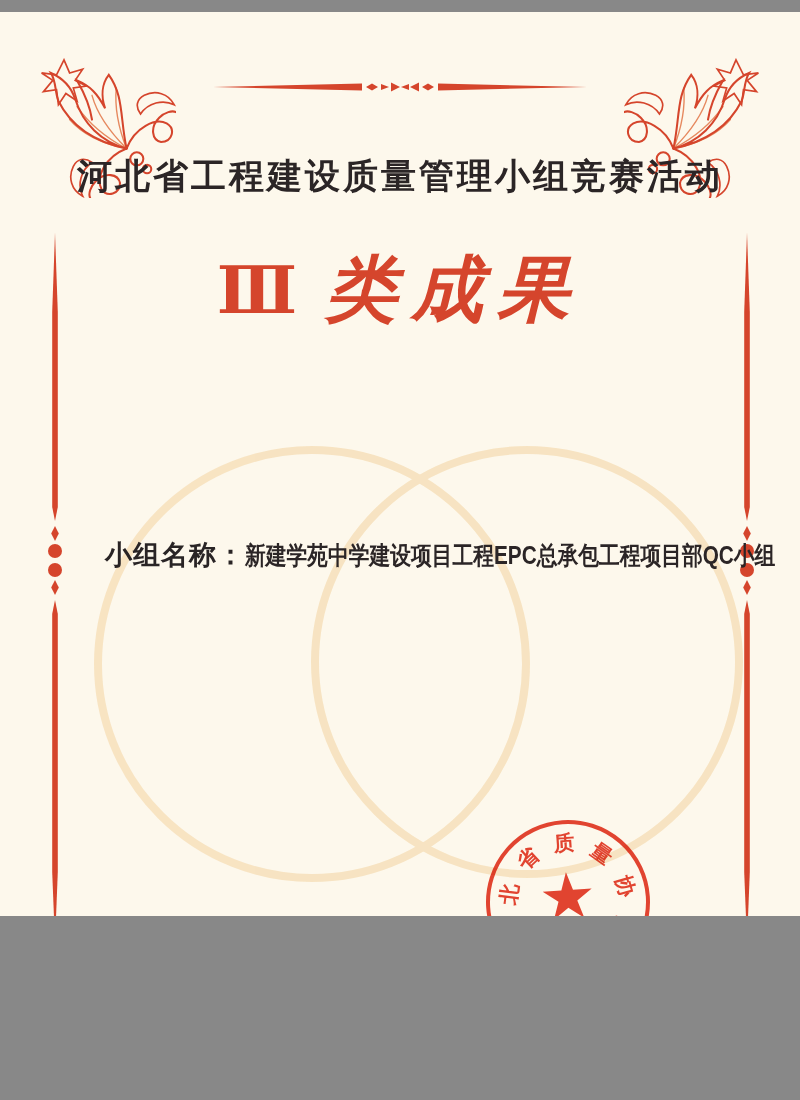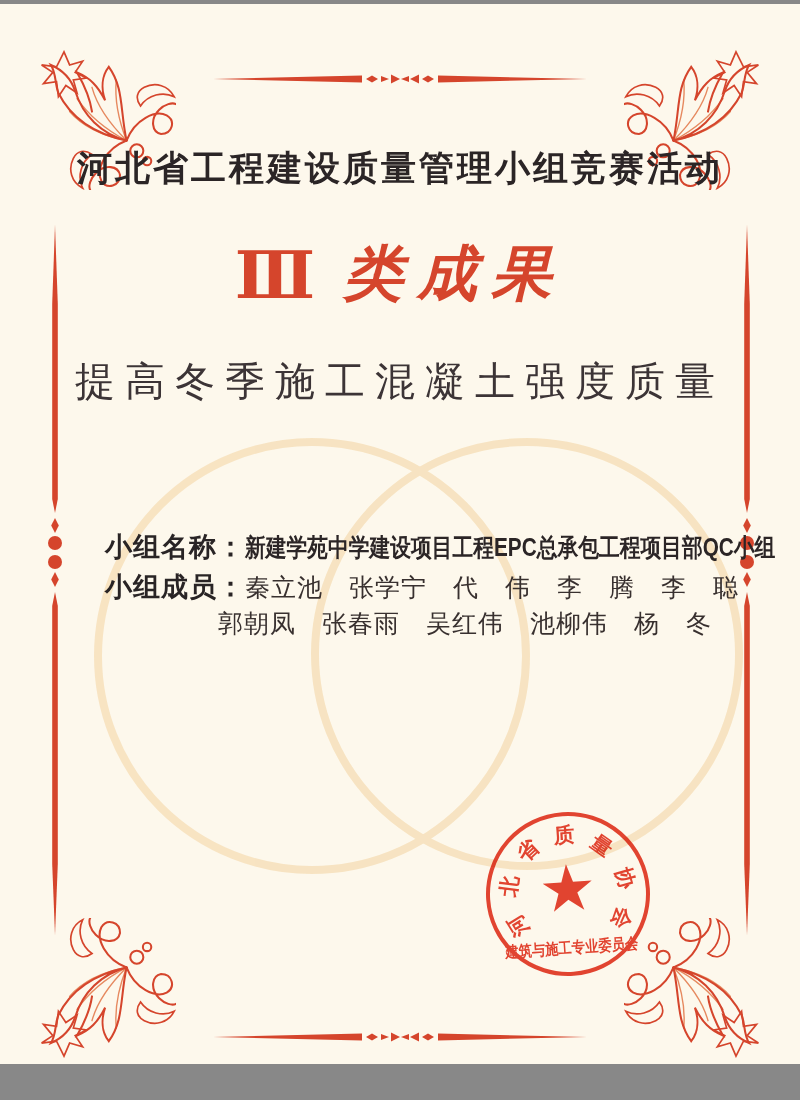--- a/index.html
+++ b/index.html
@@ -1,35 +1,35 @@
 <!DOCTYPE html>
 <html><head>
 <meta charset="utf-8">
 <style>
   html,body { margin:0; padding:0; background:#888; }
   .certificate {
-    position:relative; width:800px; height:1060px; margin:4px auto;
+    position:relative; width:800px; height:904px; margin:12px auto;
     background: var(--background-color, #fdf8ec);
     overflow:hidden;
     font-family:"Liberation Serif","DejaVu Serif",serif;
     color: var(--text-color, #2b2526);
   }
   .frame { position:absolute; left:0; top:0; width:800px; height:1100px; z-index:0; }
 
   .main-title {
     position:absolute; top:141px; left:0; width:100%; text-align:center;
     font-family:"Liberation Sans","DejaVu Sans",sans-serif;
     font-weight:bold; font-size:35px; letter-spacing:3px; z-index:1;
   }
   .award-line { position:absolute; top:230px; left:0; width:100%; text-align:center;
     color: var(--accent-red, #d5452c); z-index:1; white-space:nowrap; }
   .award-roman { font-family:"Liberation Serif","DejaVu Serif",serif;
     font-weight:bold; font-size:66px; vertical-align:middle; margin-right:28px; }
   .award-text { font-family:"Liberation Serif","DejaVu Serif",serif;
-    font-weight:bold; font-size:60px; letter-spacing:14px; vertical-align:middle; font-style:italic; }
+    font-weight:bold; font-size:72px; letter-spacing:14px; vertical-align:middle; font-style:italic; }
 
   .project-title {
     position:absolute; top:350px; left:0; width:100%; text-align:center;
     font-size:40px; letter-spacing:10px; color:#3c3436; z-index:1;
   }
 
   .field-row { position:absolute; left:105px; z-index:1; white-space:nowrap; }
   .label {
     font-family:"Liberation Sans","DejaVu Sans",sans-serif;
     font-weight:bold; font-size:27px; letter-spacing:1px; color:#292425;
@@ -154,31 +154,26 @@
       <use href="#corner" width="140" height="140"></use>
       </g>
   </svg>
 
   <div class="main-title">河北省工程建设质量管理小组竞赛活动</div>
 
   <div class="award-line">
     <span class="award-roman">Ⅲ</span><span class="award-text">类成果</span>
   </div>
 
-  <div class="project-title">提高冬季施工混凝土强度质量</div>
 
 
   <div class="field-row" style="top:525px">
     <span class="label">小组名称：</span><span class="team-value">新建学苑中学建设项目工程EPC总承包工程项目部QC小组</span>
   </div>
 
-  <div class="field-row" style="top:565px">
-    <span class="label">小组成员：</span><span class="member-row">秦立池　张学宁　代　伟　李　腾　李　聪</span>
-  </div>
-  <div class="member-row member-row-abs" style="top:603px">郭朝凤　张春雨　吴红伟　池柳伟　杨　冬</div>
 
 
 
   <div class="stamp">
     <div class="stamp-circle"></div>
     <div id="stamp-arc">
         <span class="stamp-char" style="left: 29.9061px; top: 109.699px; transform: translate(-50%, -50%) rotate(-118deg);">河</span>
         <span class="stamp-char" style="left: 24.1505px; top: 70.4055px; transform: translate(-50%, -50%) rotate(-78.6667deg);">北</span>
         <span class="stamp-char" style="left: 44.604px; top: 36.3652px; transform: translate(-50%, -50%) rotate(-39.3333deg);">省</span>
         <span class="stamp-char" style="left: 82px; top: 23px; transform: translate(-50%, -50%) rotate(0deg);">质</span>

